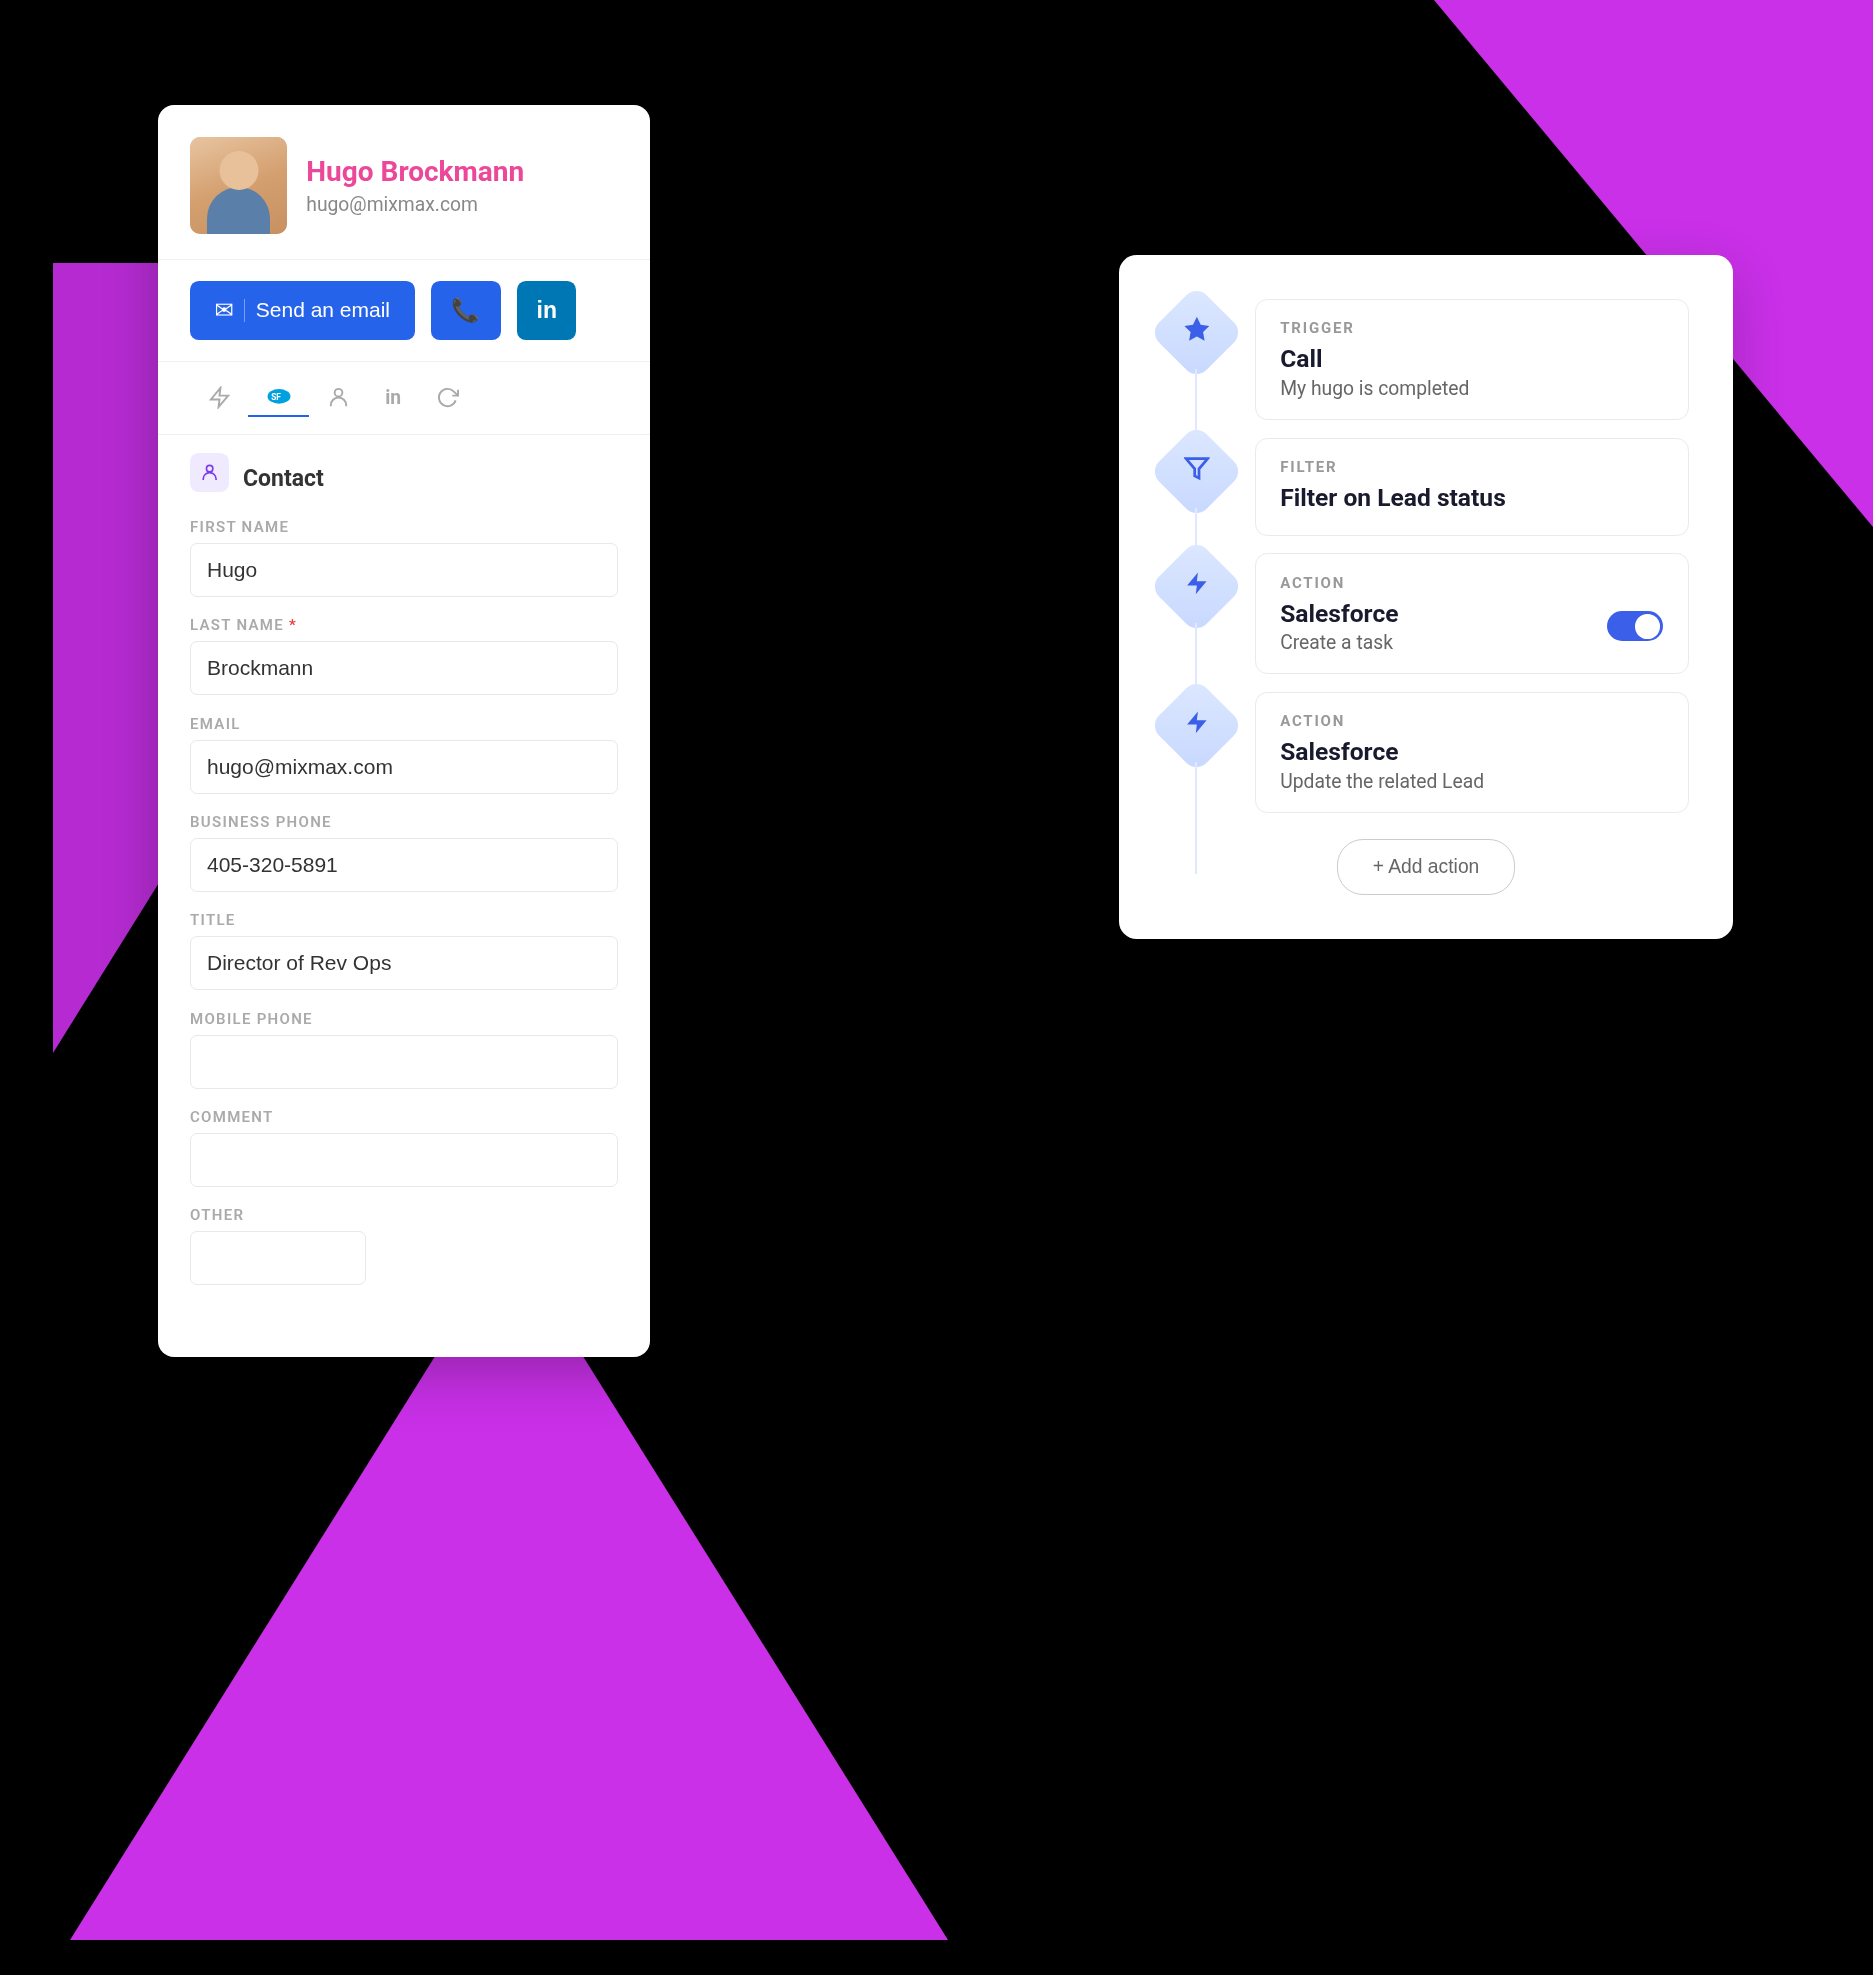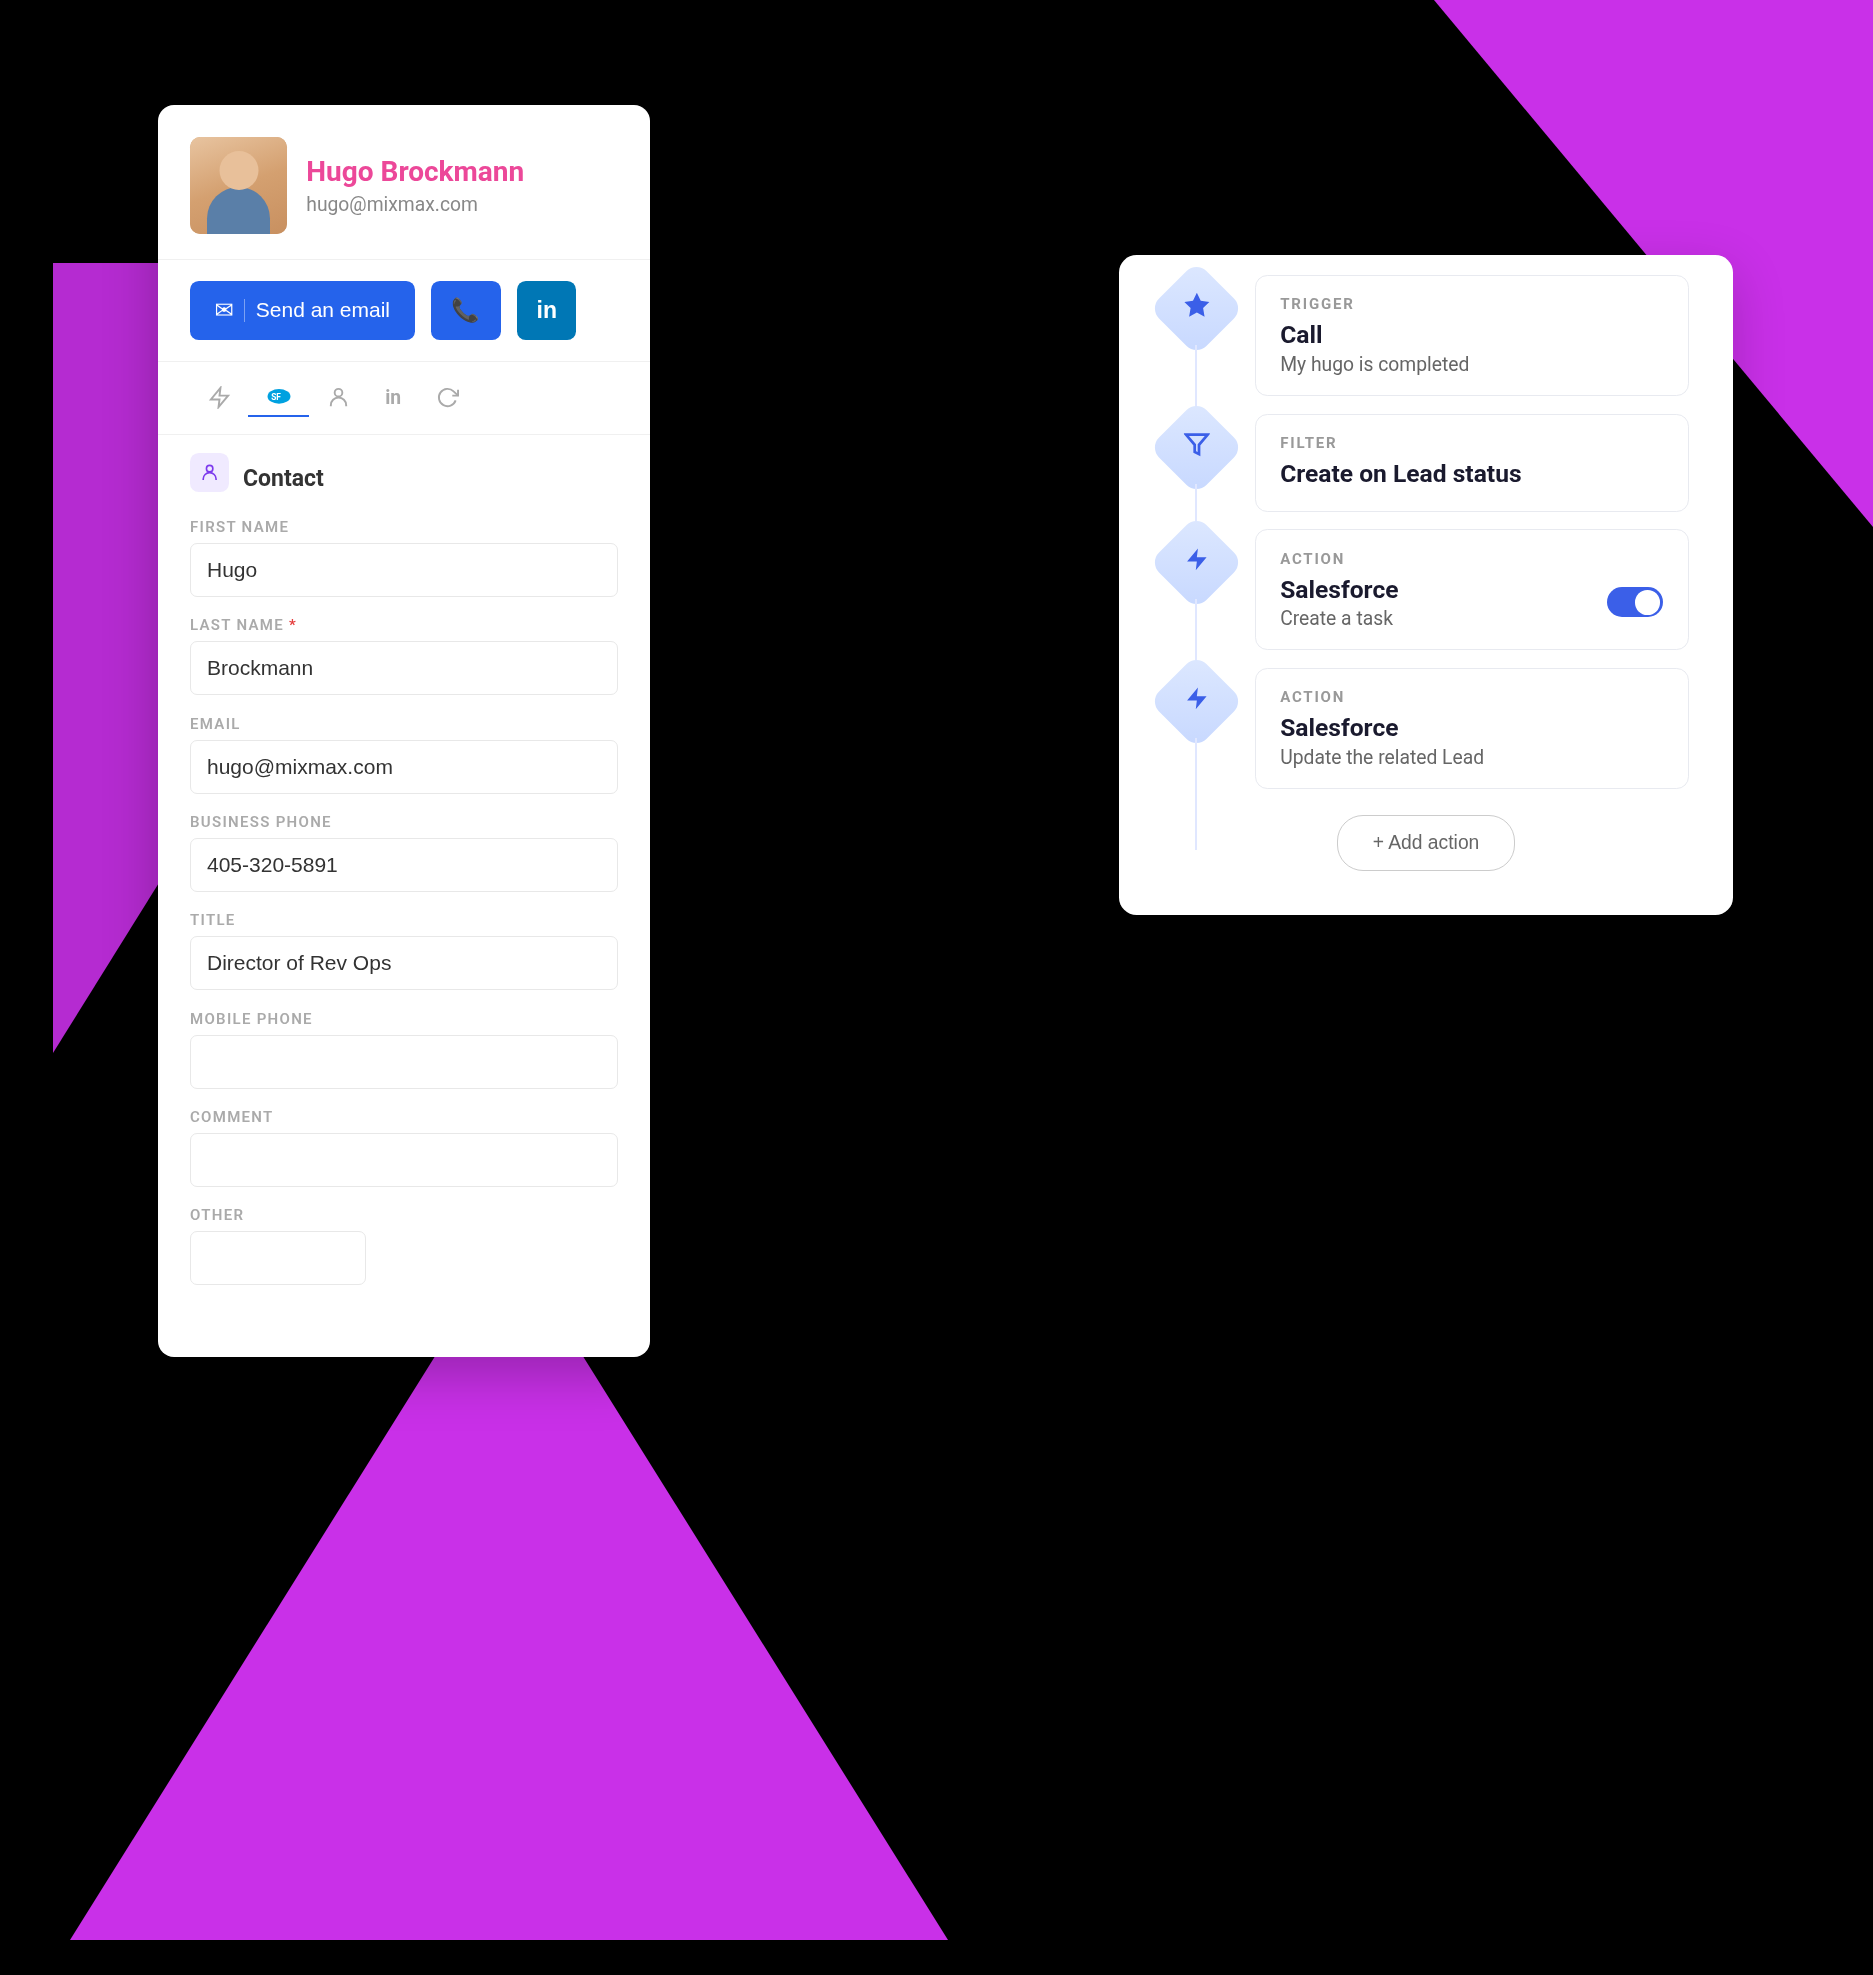--- a/index.html
+++ b/index.html
@@ -223,21 +223,21 @@
     
     .workflow-card {
       position: absolute;
       top: 255px;
       right: 140px;
       width: 614px;
       background: #fff;
       border-radius: 17.6px;
       box-shadow: 0 17.6px 53px rgba(0,0,0,0.2);
       z-index: 12;
-      padding: 20px 44px 44px;
+      padding: 44px 44px 44px;
     }
 
     .workflow-item {
       display: flex;
       align-items: flex-start;
       gap: 24.6px;
       margin-bottom: 17.6px;
       position: relative;
     }
 
@@ -504,21 +504,21 @@
   <div class="workflow-item">
     <div class="workflow-icon-wrapper">
       <div class="workflow-icon-inner">
         <svg width="26" height="26" viewBox="0 0 24 24" fill="none" stroke="#3b5fe8" stroke-width="2.5">
             <polygon points="22 3 2 3 10 12.46 10 19 14 21 14 12.46 22 3"></polygon>
           </svg>
       </div>
     </div>
     <div class="workflow-content">
       <div class="workflow-type">FILTER</div>
-      <div class="workflow-title">Create on Lead status</div>
+      <div class="workflow-title">Filter on Lead status</div>
     </div>
   </div>
 
   <div class="workflow-item">
     <div class="workflow-icon-wrapper">
       <div class="workflow-icon-inner">
         <svg width="26" height="26" viewBox="0 0 24 24" fill="#3b5fe8">
             <polygon points="13 2 3 14 12 14 11 22 21 10 12 10 13 2"></polygon>
           </svg>
       </div>

